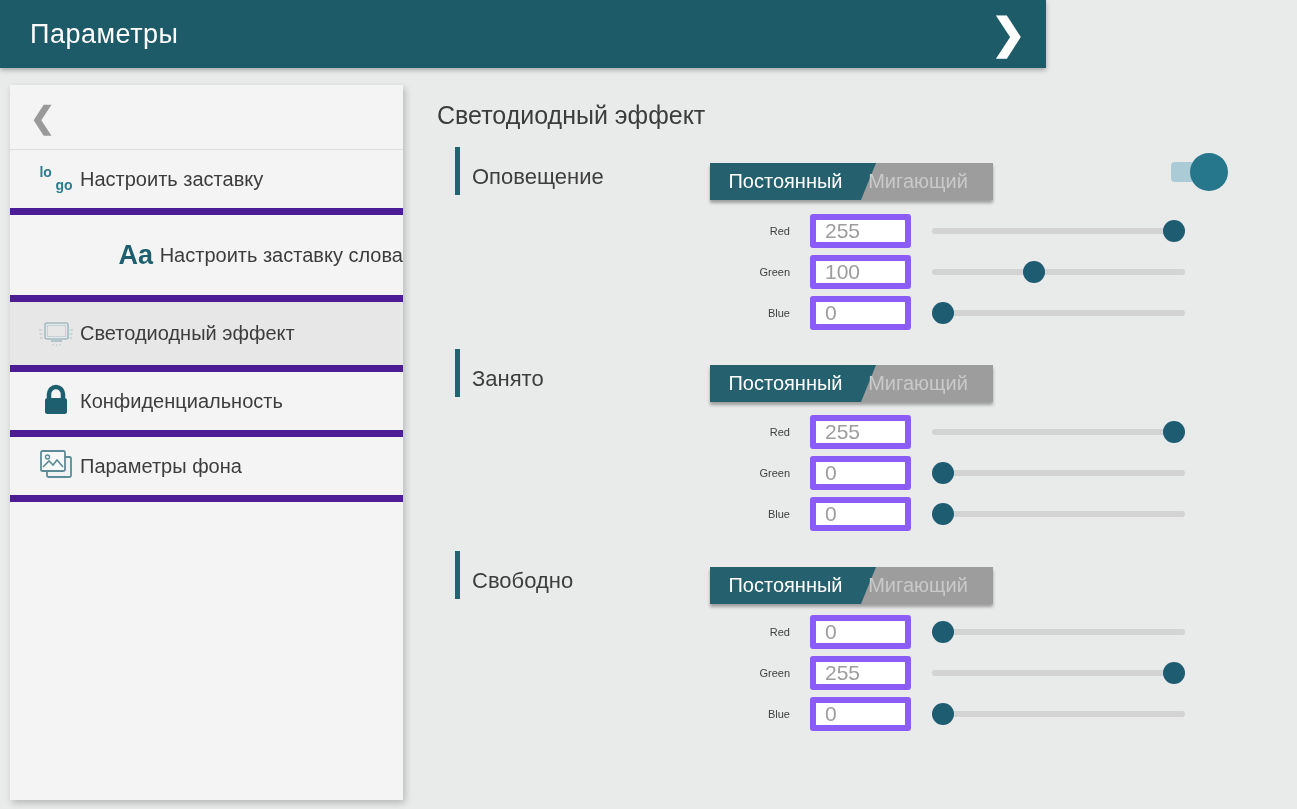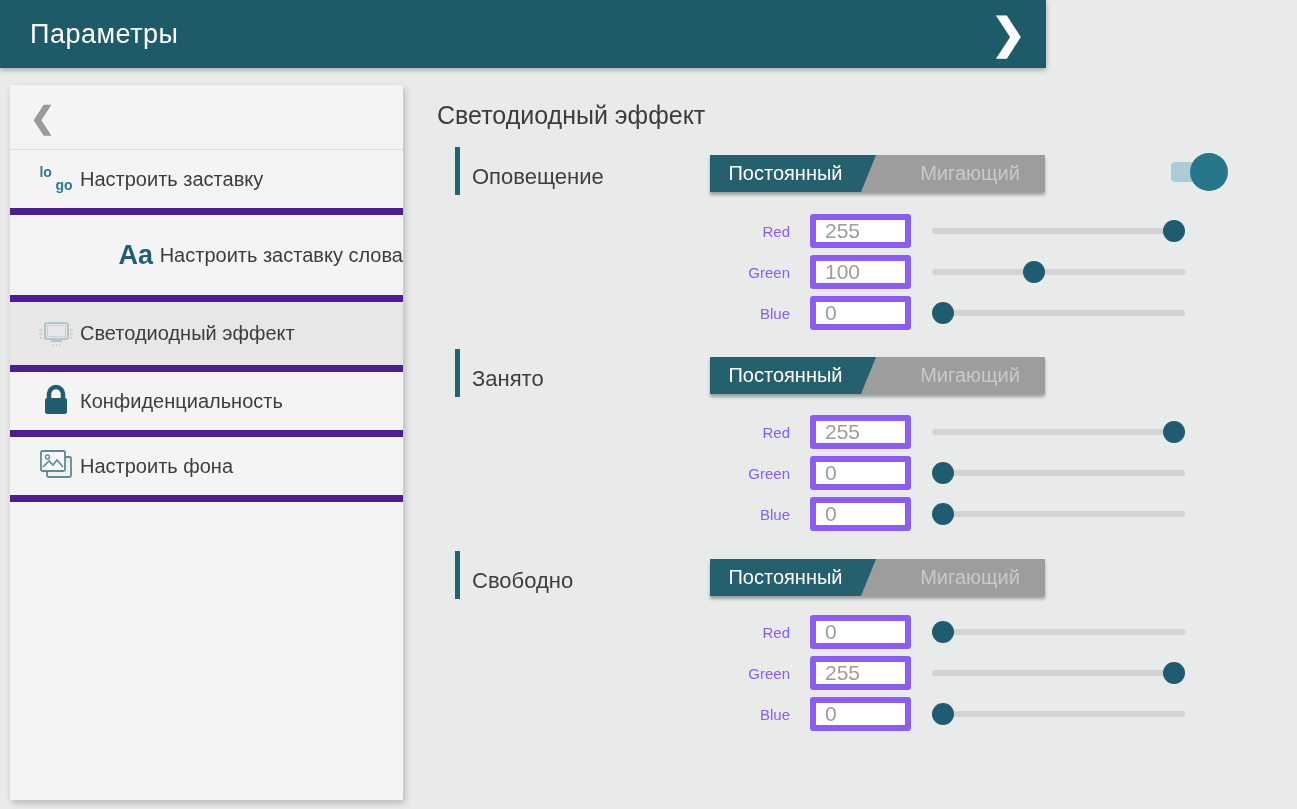--- a/index.html
+++ b/index.html
@@ -58,21 +58,21 @@
     position:absolute; left:437px; top:101px;
     font-size:25px; color:#3c3c3c;
   }
   .section-header { position:absolute; left:437px; width:850px; height:48px; }
   .accent-bar {
     position:absolute; left:18px; top:0; width:5px; height:48px; background:#1f6471;
   }
   .section-name { position:absolute; left:35px; top:17px; font-size:22px; color:#3e3e3e; }
 
   .segmented {
-    position:absolute; left:273px; top:8px; width:335px; height:37px;
+    position:absolute; left:273px; top:16px; width:283px; height:37px;
     background:#9d9d9d; box-shadow:0 3px 3px rgba(0,0,0,0.32);
   }
   .seg-solid {
     position:absolute; left:0; top:0; width:166px; height:37px;
     background:#24606d;
     clip-path:polygon(0 0, 100% 0, calc(100% - 15px) 100%, 0 100%);
     cursor:pointer;
   }
   .seg-solid-label {
     position:absolute; left:0; top:0; width:151px; height:37px;
@@ -90,21 +90,21 @@
     position:absolute; left:0; top:10px; width:40px; height:20px;
     border-radius:4px; background:#abcbd6;
   }
   .toggle-thumb {
     position:absolute; left:19px; top:1px; width:38px; height:38px;
     border-radius:50%; background:#26778c;
   }
 
   .rgb-block { position:absolute; left:700px; width:500px; }
   .rgb-row { display:flex; align-items:center; height:34px; margin-bottom:7px; }
-  .rgb-label { width:90px; text-align:right; font-size:15px; color:#8b5cf6; }
+  .rgb-label { width:90px; text-align:right; font-size:11px; color:#404040; }
   .rgb-input {
     width:101px; height:34px; margin-left:20px;
     border:6px solid #8b5cf6; border-radius:3px; background:#ffffff;
     font-family:"Liberation Sans", sans-serif;
     font-size:21px; color:#9d9d9d; padding-left:9px; outline:none;
   }
   .slider { position:relative; width:253px; height:34px; margin-left:21px; cursor:pointer; }
   .slider-track {
     position:absolute; left:0; top:14px; width:253px; height:6px;
     background:#d3d3d3; border-radius:3px;
@@ -180,21 +180,21 @@
 
     <div class="side-item h1">
       <span class="side-icon">
         <svg width="38" height="38" viewBox="0 0 38 38">
           <rect x="10" y="10" width="24" height="20" rx="1.5" fill="#eef2f3" stroke="#5d8b97" stroke-width="1.8"></rect>
           <rect x="4" y="4" width="24" height="20" rx="1.5" fill="#f7f9f9" stroke="#5d8b97" stroke-width="1.8"></rect>
           <circle cx="10.5" cy="10" r="2" fill="none" stroke="#5d8b97" stroke-width="1.4"></circle>
           <path d="M6 20 l6-6 4 4 4-5 6 7" fill="none" stroke="#5d8b97" stroke-width="1.6"></path>
         </svg>
       </span>
-      <span class="side-label">Настроить фона</span>
+      <span class="side-label">Параметры фона</span>
     </div>
   </div>
 
   <div class="main-title">Светодиодный эффект</div>
 
   <div class="section-header sh1">
     <div class="accent-bar"></div>
     <div class="section-name">Оповещение</div>
     <div class="segmented">
       <div class="seg-solid"></div>

